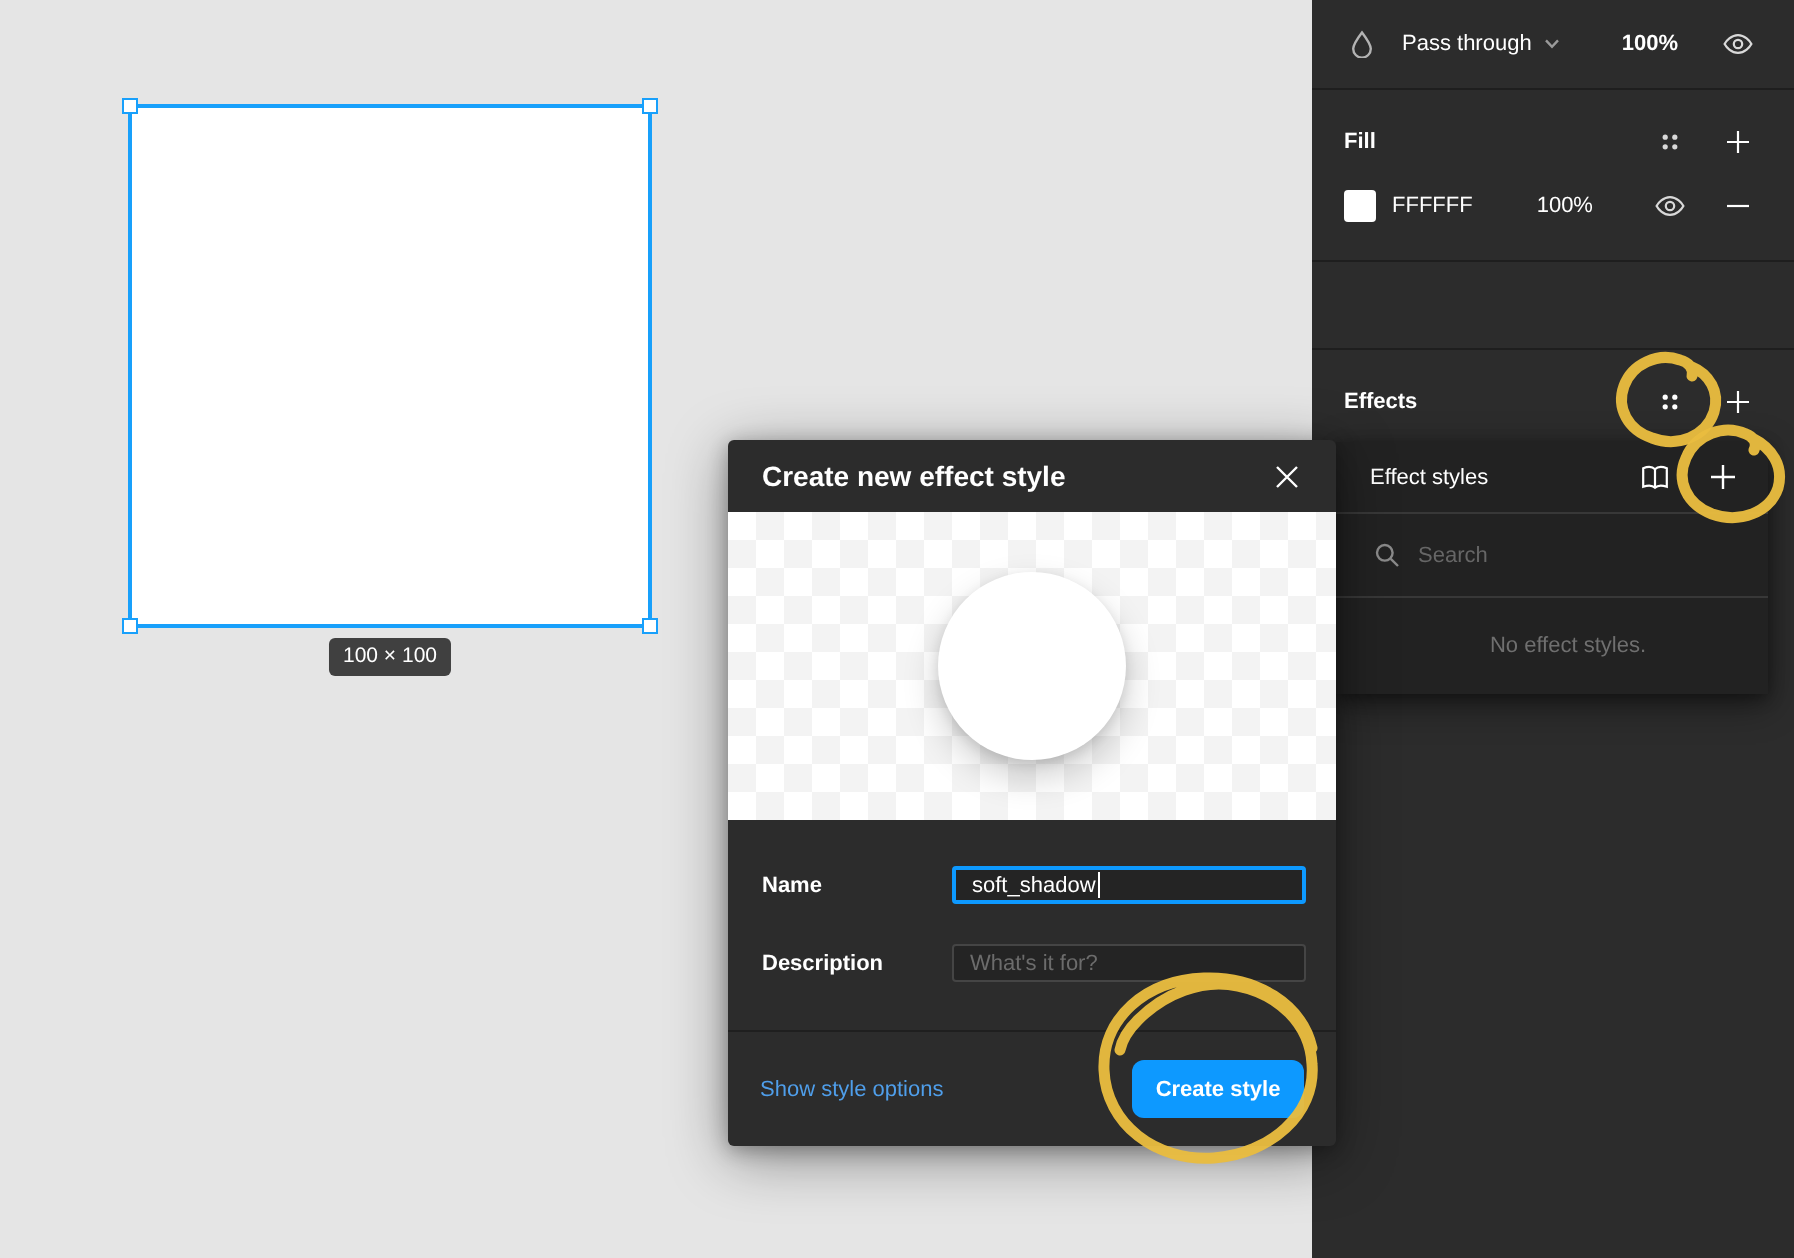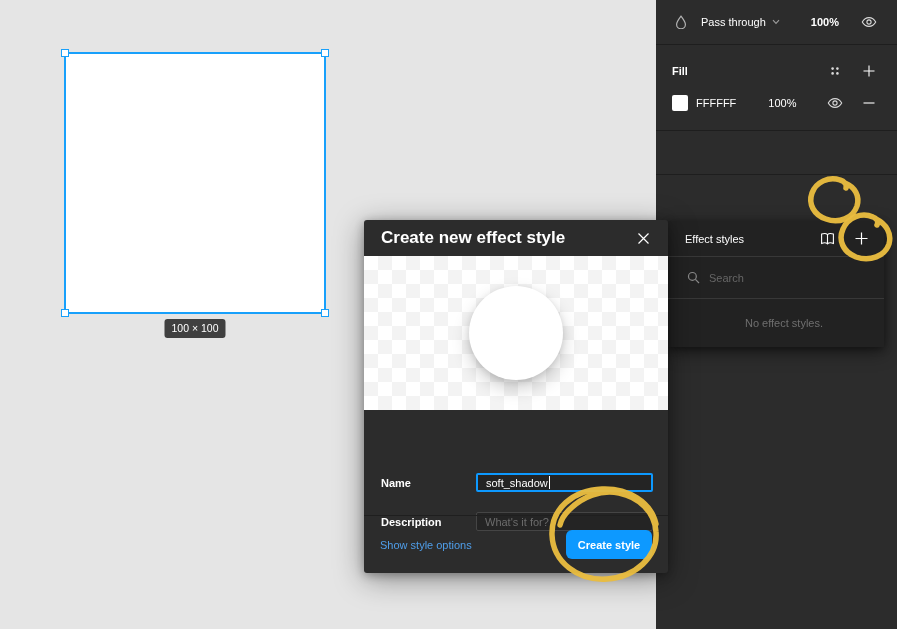--- a/index.html
+++ b/index.html
@@ -79,41 +79,41 @@
     color:#6f6f6f;padding-left:16px; }
 
   
   .modal {
     position:absolute; left:364px; top:220px; width:304px; height:353px;
     background:#2c2c2c; border-radius:3px; z-index:20;
     box-shadow:0 6px 30px rgba(0,0,0,.4), 0 2px 10px rgba(0,0,0,.3);
     color:#fff;
   }
   .modal-header { height:36px; display:flex; align-items:center; padding:0 15px 0 17px; }
-  .modal-title { font-weight:bold; font-size:17px; }
+  .modal-title { font-weight:bold; font-size:14px; }
   .modal-close { margin-left:auto; width:20px; height:20px; display:flex;
     align-items:center; justify-content:center; color:#fff; cursor:default; }
   .preview {
     height:154px;
     background-color:#fff;
     background-image:
       linear-gradient(45deg,#f3f3f3 25%,transparent 25%,transparent 75%,#f3f3f3 75%),
       linear-gradient(45deg,#f3f3f3 25%,transparent 25%,transparent 75%,#f3f3f3 75%);
     background-position:0 0,14px 14px;
     background-size:28px 28px;
     position:relative;
   }
   .preview-circle {
     position:absolute; left:50%; top:50%; transform:translate(-50%,-50%);
     width:94px; height:94px; border-radius:50%; background:#fff;
     box-shadow:0 8px 18px rgba(0,0,0,.20), 0 2px 6px rgba(0,0,0,.10);
   }
   .form { position:relative; height:105px; }
   .form-row { position:absolute; left:17px; right:6px; height:29px;
-    display:flex; align-items:center;margin-top:40px; }
+    display:flex; align-items:center; }
   .form-row.name-row { top:18px; }
   .form-row.desc-row { top:57px; }
   .field-label { width:95px; font-weight:bold; color:#fff; }
   .text-input {
     width:177px; height:19px; display:flex; align-items:center;
     padding:0 8px; border-radius:2px; background:#242424;
   }
   .text-input.focused { border:2px solid #0d99ff; }
   .text-input.idle { border:1px solid #454545; }
   .caret { display:inline-block; width:1px; height:13px; background:#fff; margin-left:1px; }
@@ -201,20 +201,36 @@
     <span class="icon-btn gap16">
       <svg width="12" height="12" viewBox="0 0 12 12">
           <path d="M0.5 6 H11.5" stroke="#fff" stroke-width="1.1"></path>
         </svg>
     </span>
   </div>
   <div class="sb-divider" style="top:130px"></div>
 
   <div class="sb-divider" style="top:174px"></div>
 
+  <div class="sb-row row-effects">
+    <span class="sec-label">Effects</span>
+    <span class="icon-btn ml-auto">
+      <svg width="12" height="12" viewBox="0 0 12 12" fill="#fff">
+          <circle cx="3.6" cy="3.6" r="1.3"></circle>
+          <circle cx="8.4" cy="3.6" r="1.3"></circle>
+          <circle cx="3.6" cy="8.4" r="1.3"></circle>
+          <circle cx="8.4" cy="8.4" r="1.3"></circle>
+        </svg>
+    </span>
+    <span class="icon-btn gap16">
+      <svg width="12" height="12" viewBox="0 0 12 12">
+          <path d="M6 0.5 V11.5 M0.5 6 H11.5" stroke="#fff" stroke-width="1.1"></path>
+        </svg>
+    </span>
+  </div>
 </aside>
 
 <div class="popup">
   <div class="popup-header">
     <span class="popup-title">Effect styles</span>
     <span class="icon-btn ml-auto">
       <svg width="17" height="14" viewBox="0 0 17 14">
           <path d="M8.5 2.6 C7.3 1.4 4.8 1.3 2.6 2.1 V11.4 C4.8 10.6 7.3 10.7 8.5 11.9 C9.7 10.7 12.2 10.6 14.4 11.4 V2.1 C12.2 1.3 9.7 1.4 8.5 2.6 Z M8.5 2.6 V11.9" fill="none" stroke="#fff" stroke-width="1.1"></path>
         </svg>
     </span>

